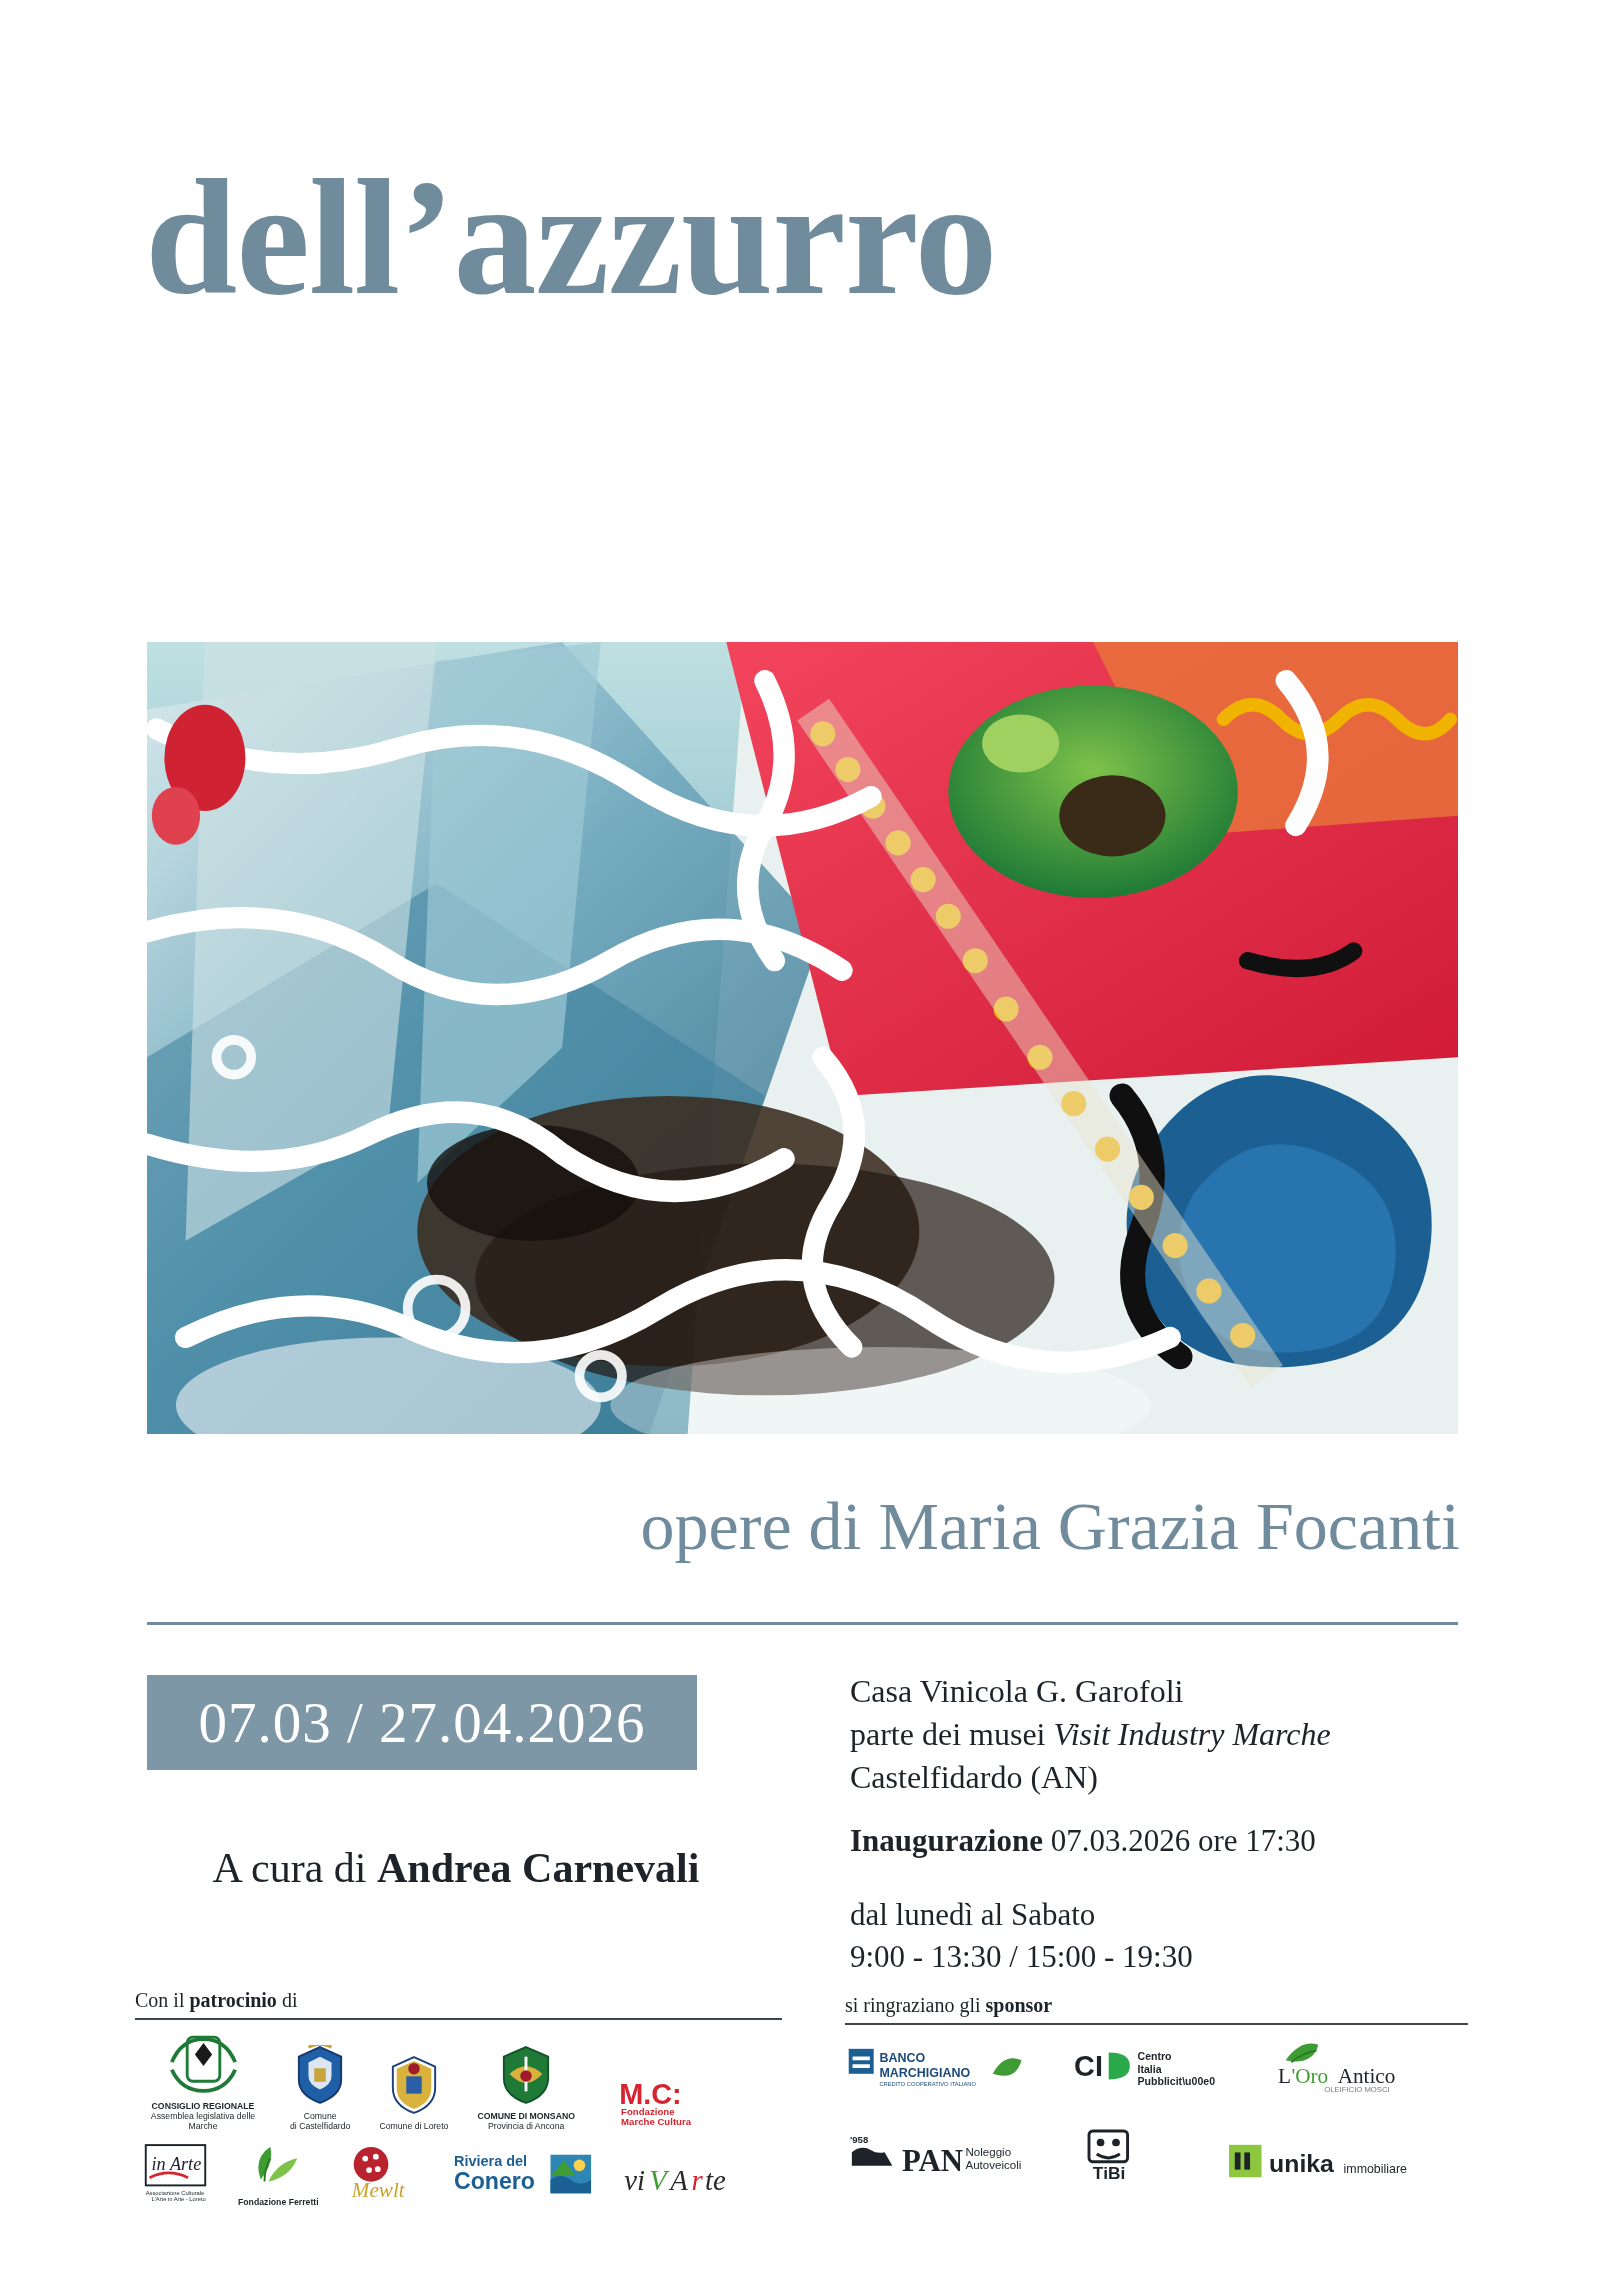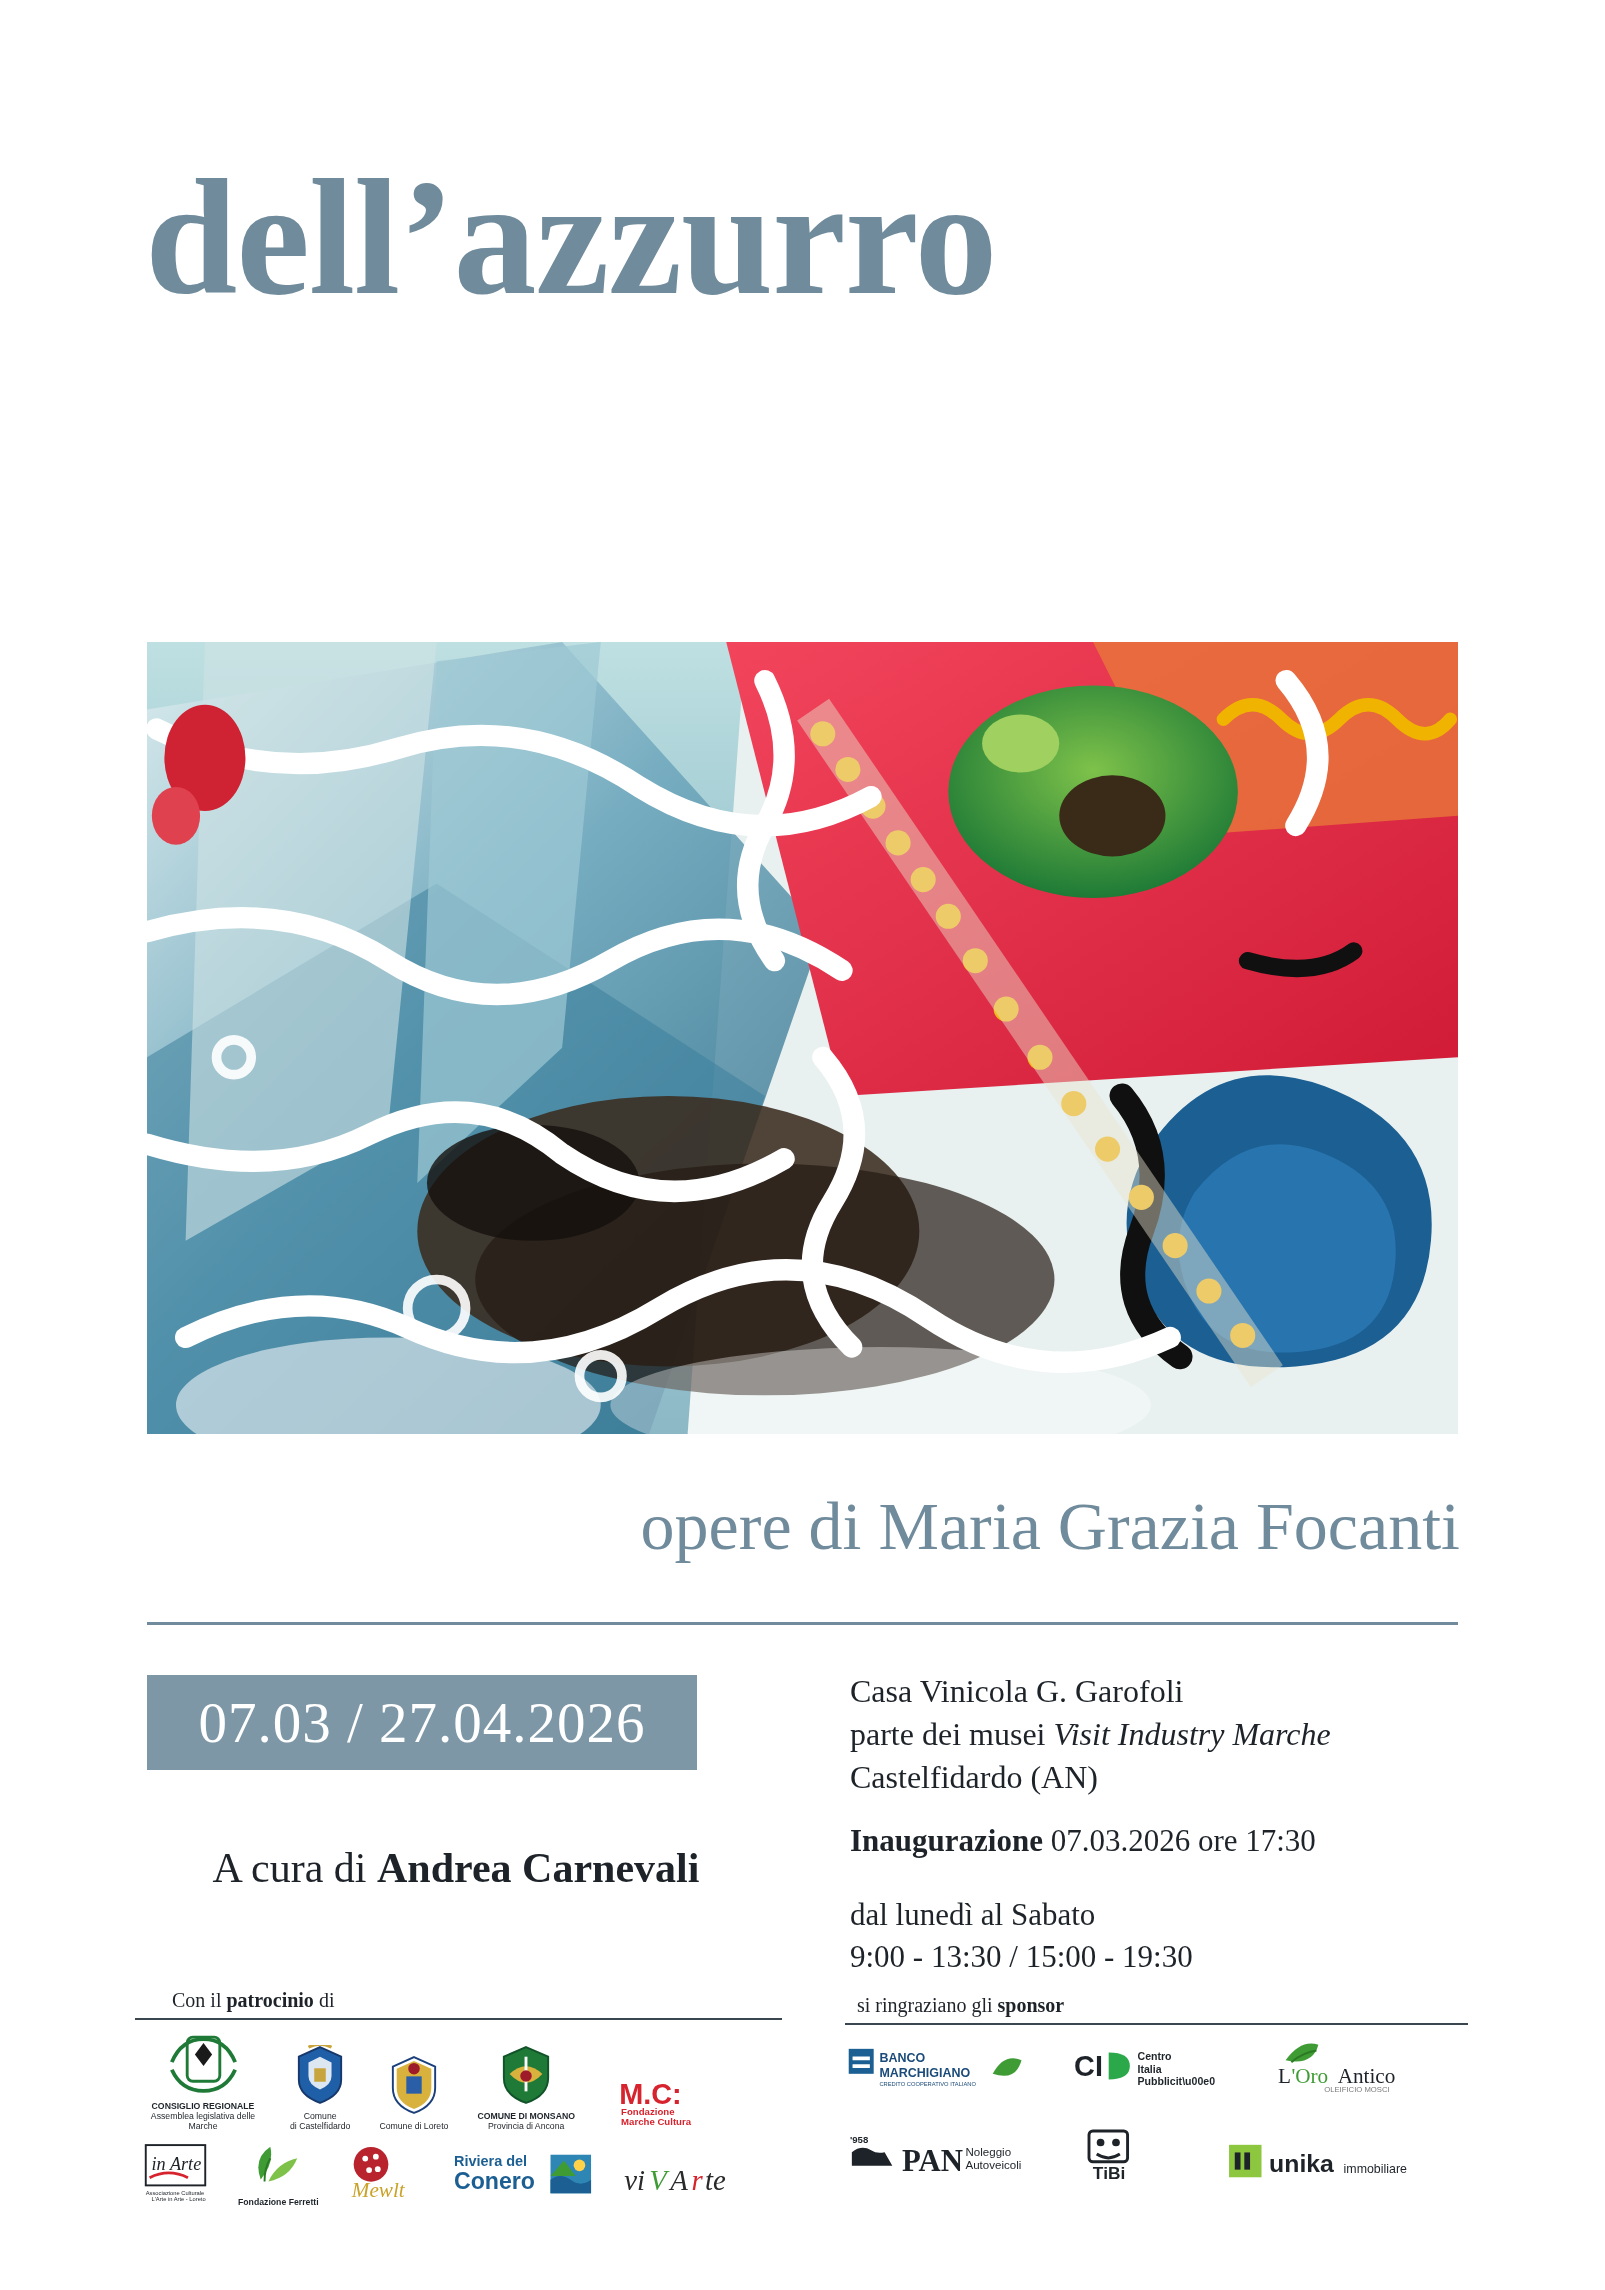--- a/index.html
+++ b/index.html
@@ -106,21 +106,20 @@
     color: #1d2329;
   }
   .curator b { font-weight: 700; }
 
   .patrocinio-label {
     position: absolute;
     left: 135px;
     top: 1989px;
     font-size: 20px;
     color: #1d2329;
-    margin-left: 37px;
   }
   .patrocinio-label b { font-weight: 700; }
   .patrocinio-rule {
     position: absolute;
     left: 135px;
     top: 2018px;
     width: 647px;
     height: 1.9px;
     background: #3a4750;
   }
@@ -153,21 +152,20 @@
     font-size: 31px;
     line-height: 1.35;
     color: #1d2329;
   }
   .sponsor-label {
     position: absolute;
     left: 845px;
     top: 1994px;
     font-size: 20px;
     color: #1d2329;
-    margin-left: 12px;
   }
   .sponsor-label b { font-weight: 700; }
   .sponsor-rule {
     position: absolute;
     left: 845px;
     top: 2023px;
     width: 623px;
     height: 1.9px;
     background: #3a4750;
   }

